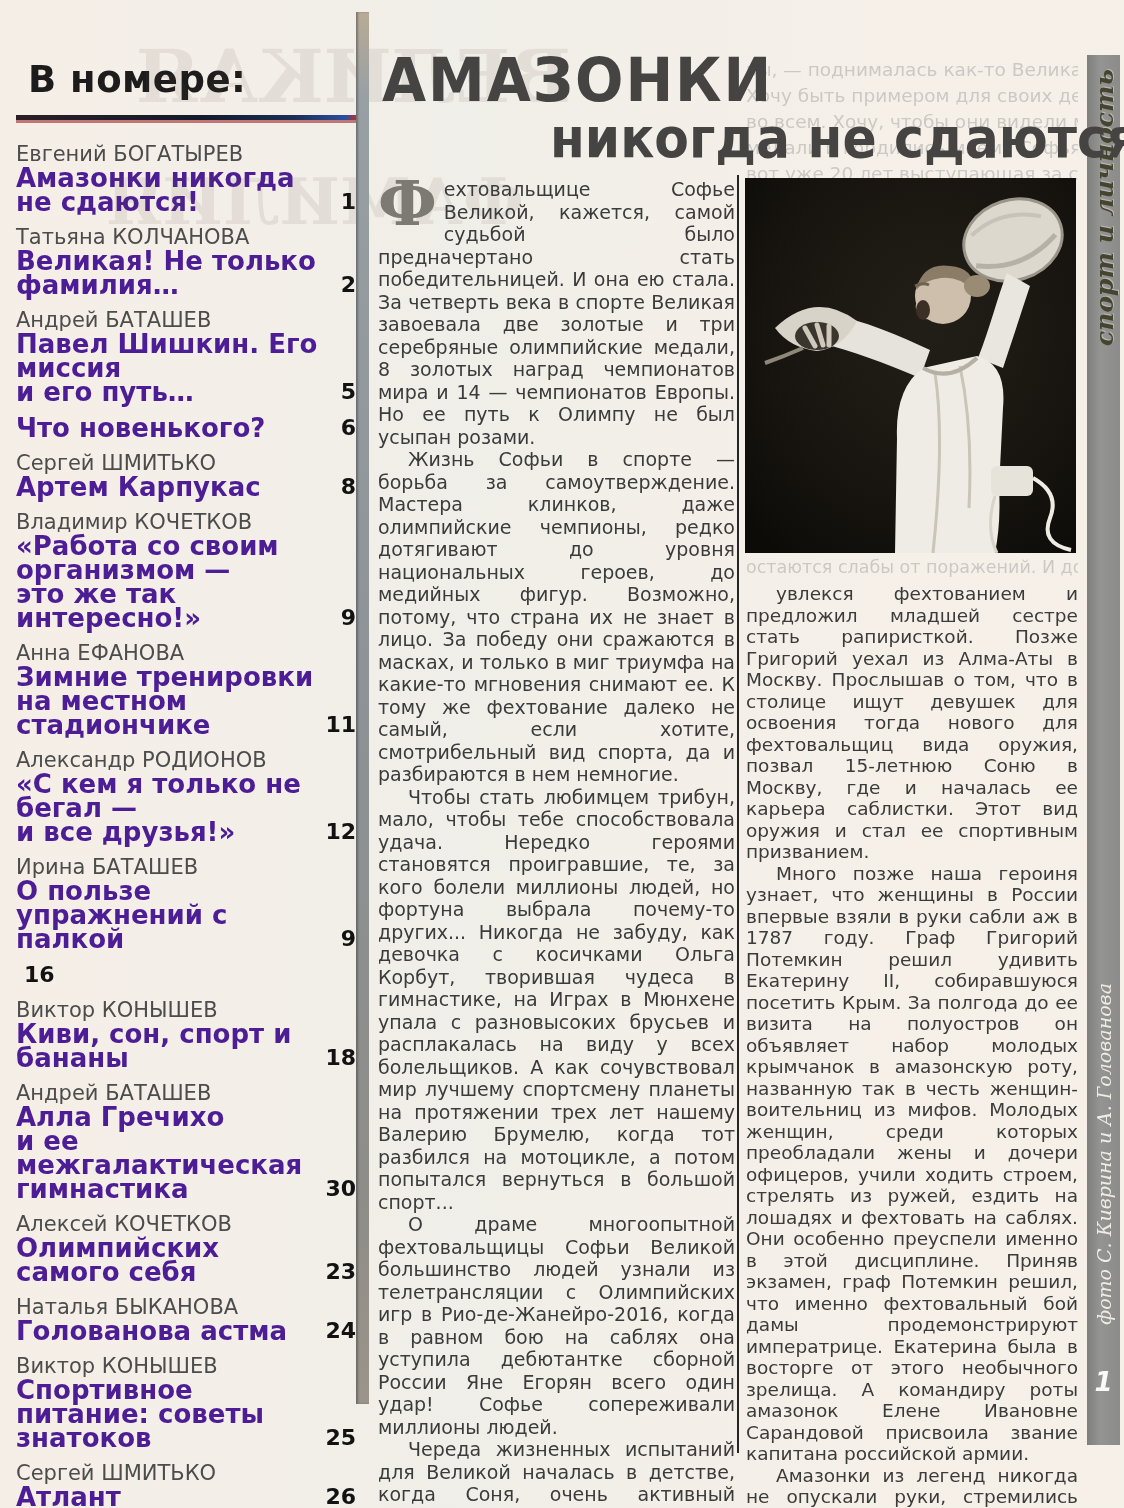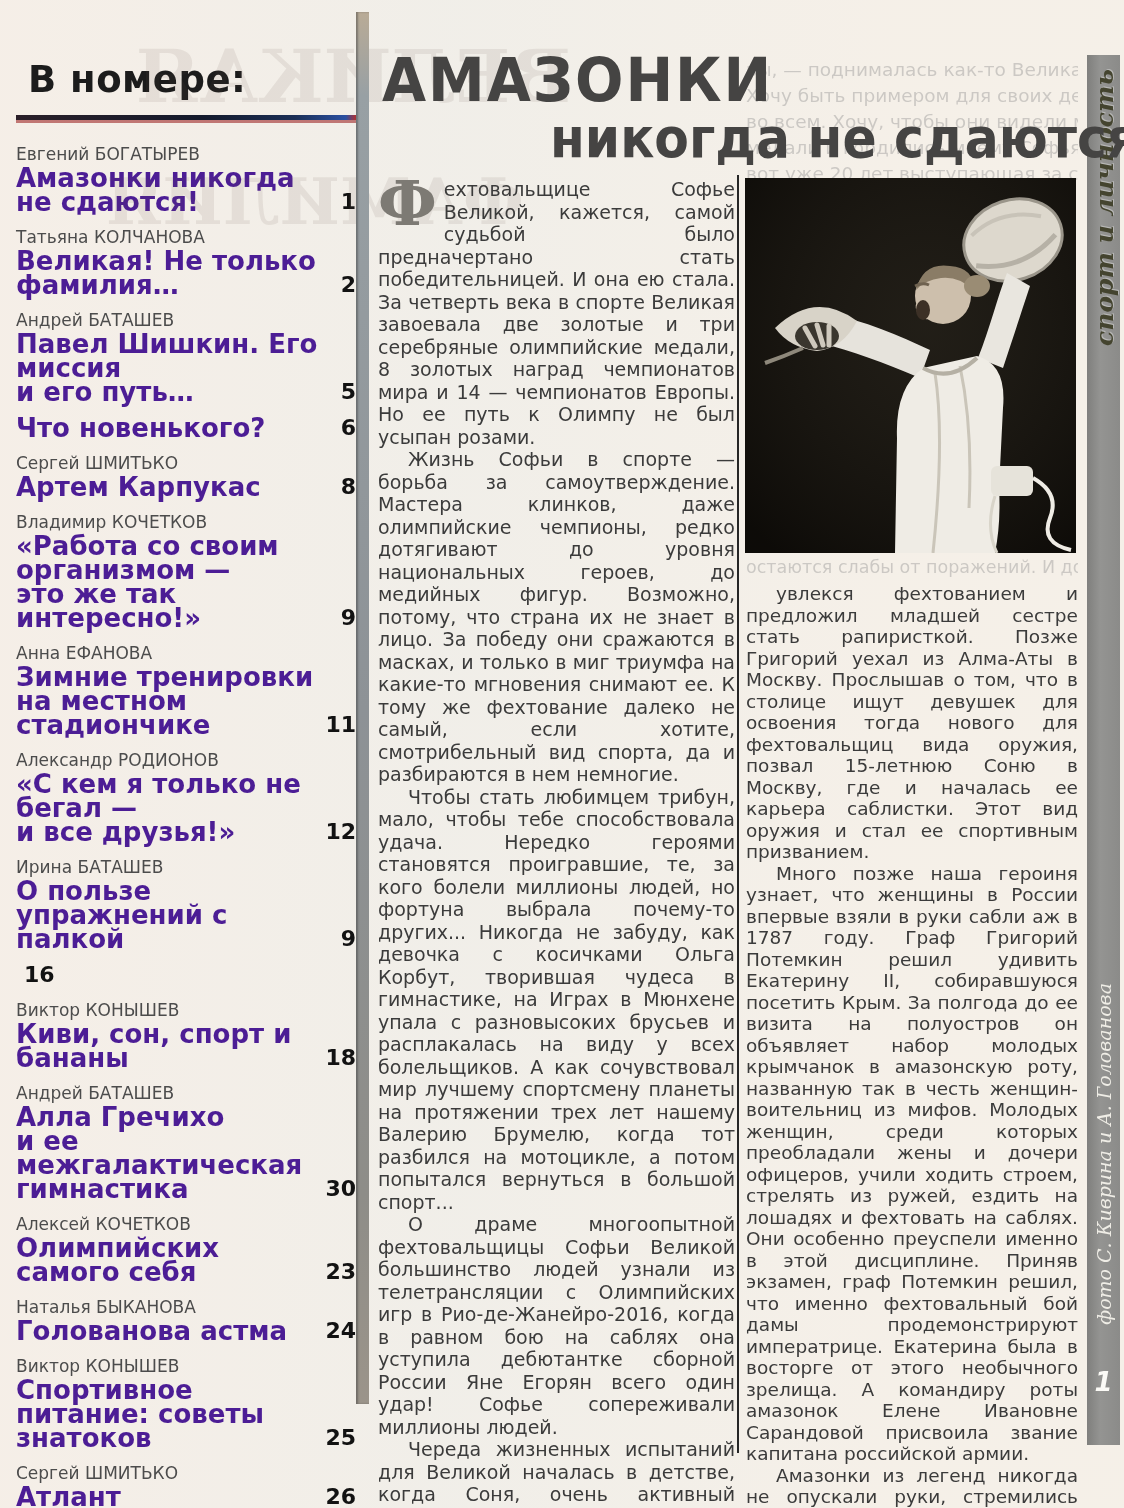--- a/index.html
+++ b/index.html
@@ -18,21 +18,21 @@
     font-weight:bold;color:rgba(95,82,70,.10);transform:scaleX(-1);
     white-space:nowrap;pointer-events:none;}
   .toc-ghost.g1{font-size:72px;left:120px;top:-12px;}
   .toc-ghost.g2{font-size:64px;left:90px;top:118px;}
   .toc-heading{margin:12px;font-size:37px;font-weight:bold;color:#1c1c1c;letter-spacing:.5px;}
   .toc-rule{margin-top:14px;height:5px;
     background:linear-gradient(90deg,#2a1f28 0%,#141a2c 55%,#1b2f56 82%,#2b50a2 97%,#b33030 100%);
     box-shadow:0 3px 0 rgba(150,20,20,.55);}
   .toc-list{margin-top:22px;}
   .toc-item{display:flex;justify-content:space-between;align-items:flex-end;margin-bottom:11px;}
-  .toc-author{font-size:17px;line-height:24px;color:#4c4c4c;}
+  .toc-author{font-size:21px;line-height:24px;color:#4c4c4c;}
   .toc-author:empty{display:none;}
   .toc-title{font-size:26px;line-height:24px;font-weight:bold;color:#4c1d95;white-space:pre-line;}
   .toc-page{font-size:22px;font-weight:bold;color:#121212;padding-left:8px;}
   .toc-edge{position:absolute;left:356px;top:12px;width:13px;height:1392px;
     background:linear-gradient(180deg,#b9ab96 0%,#98a0a4 6%,#8d9296 50%,#8e8d88 85%,#9b948a 100%);
     box-shadow:inset 2px 0 2px rgba(60,60,60,.45);}
   
   .article{position:absolute;left:378px;top:45px;width:700px;height:1450px;}
   .headline{position:absolute;z-index:3;font-weight:800;color:#454443;white-space:nowrap;}
   .headline .scale{display:inline-block;transform-origin:left bottom;}

